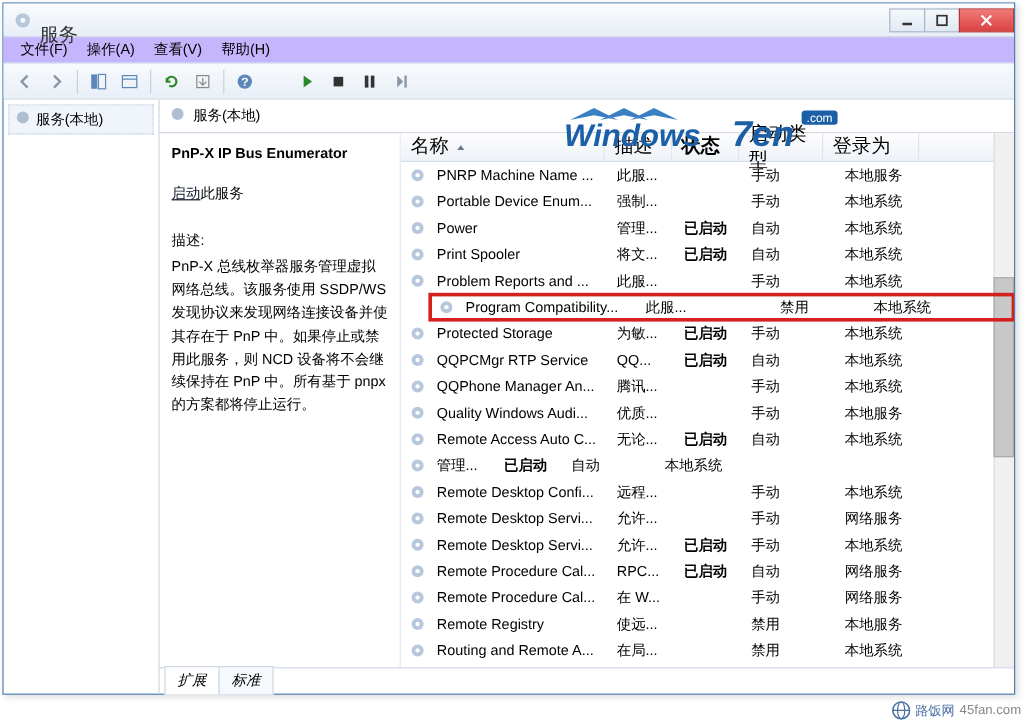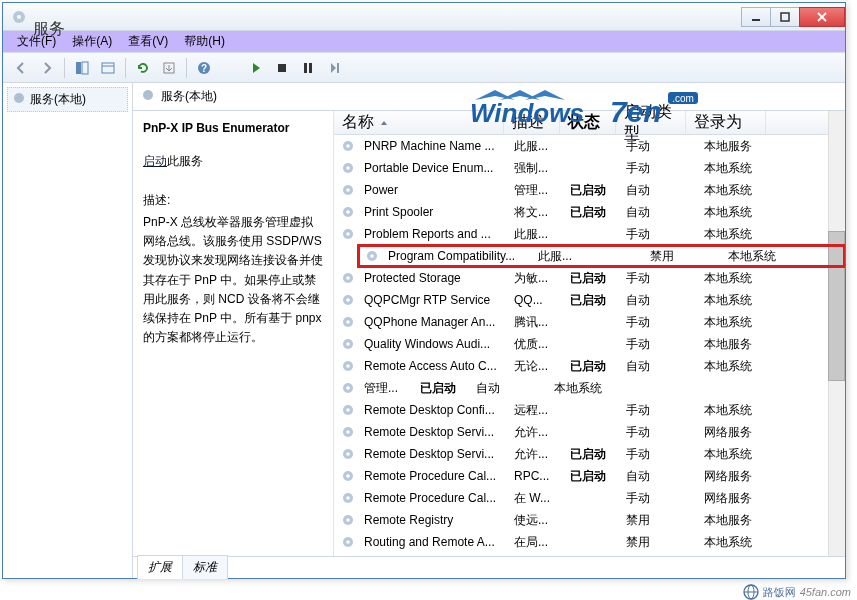--- a/index.html
+++ b/index.html
@@ -62,21 +62,21 @@
 .tabs-footer { height: 22px; border-top: 1px solid #cfd8e3; display:flex; align-items:flex-end; font-size:12px; padding-left:4px;}
 .tab { padding:3px 10px; border:1px solid #cfd8e3; border-bottom:none; background:#f5f8fc; margin-right:-1px; position:relative; top:1px;font-style:italic;}
 .tab.active { background:#fff; }
 
 .gear-icon { width:14px; height:14px; }
 .gear-icon circle { fill:#aebfd2; }
 .svc-gear { width:14px; height:14px; }
 
 .watermark-logo { position:absolute; left:470px; top:54px; pointer-events:none;margin-top:28px; }
 .watermark-footer { position:absolute; right:6px; bottom:0px; font-size:11px; color:#4a6fa1; display:flex; align-items:center; gap:4px; pointer-events:none;}
-.watermark-footer .sub { color:#888;font-style:italic; }
+.watermark-footer .sub { color:#888; }
 </style>
 </head>
 <body>
 
 <div class="window">
 
   <div class="titlebar">
     <span class="app-icon">
       <svg viewBox="0 0 16 16">
           <circle cx="8" cy="8" r="6" fill="#b7c8dc"></circle>

